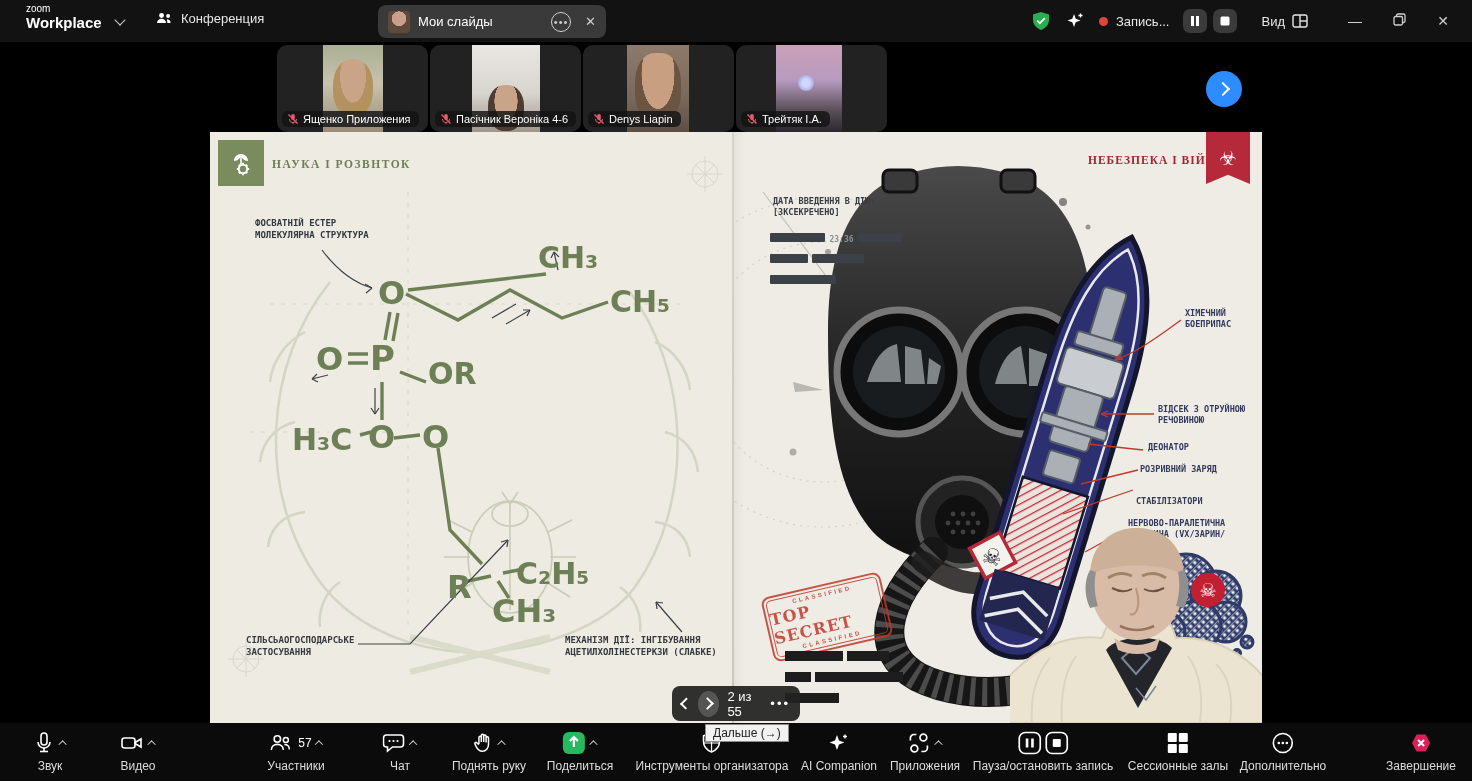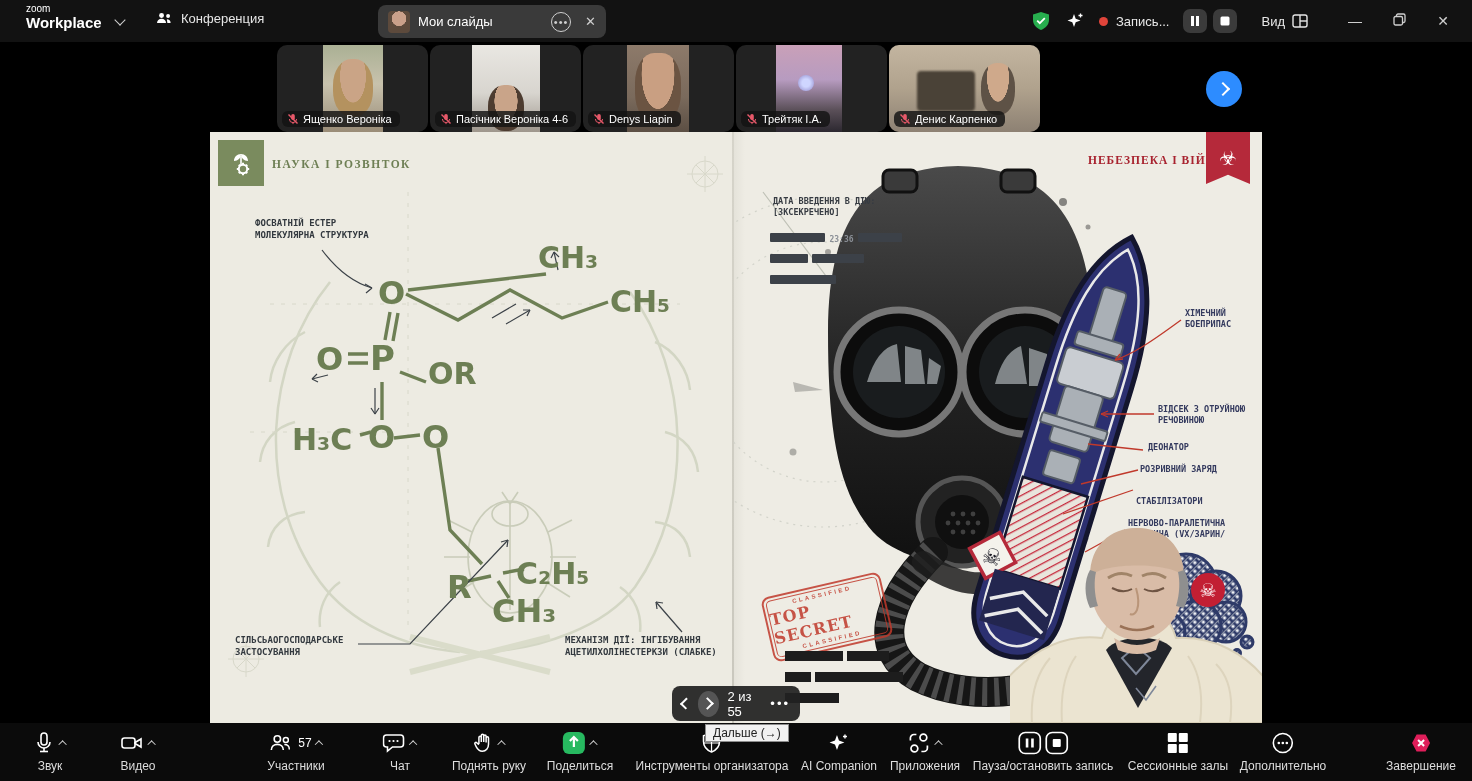--- a/index.html
+++ b/index.html
@@ -177,21 +177,21 @@
   <div class="tile" style="left:277px;">
     <div class="vid" style="left:46px;width:60px;background:linear-gradient(180deg,#aab094 0%,#c8c2ad 45%,#9a8c77 100%);">
       <div class="abs" style="left:10px;top:14px;width:40px;height:58px;border-radius:45%;background:radial-gradient(ellipse at 50% 30%,#caa486 0 45%,#b4925f 46% 100%);"></div>
     </div>
     <div class="nameplate">
       <svg width="12" height="12" viewBox="0 0 12 12">
           <rect x="4.2" y="1" width="3.6" height="6" rx="1.8" fill="#e8596a"></rect>
           <path d="M2.4 6a3.6 3.6 0 0 0 7.2 0M6 9.5v1.6" stroke="#e8596a" stroke-width="1" fill="none"></path>
           <line x1="1.5" y1="1.5" x2="10.5" y2="10.5" stroke="#e8596a" stroke-width="1.4"></line>
         </svg>
-      <span>Ященко Вероніка</span>
+      <span>Ященко Приложения</span>
     </div>
   </div>
 
   <div class="tile" style="left:430px;">
     <div class="vid" style="left:42px;width:68px;background:linear-gradient(180deg,#e9e7e2 0%,#d8d5cf 55%,#9e968c 100%);">
       <div class="abs" style="left:16px;top:40px;width:36px;height:46px;border-radius:45%;background:radial-gradient(ellipse at 50% 35%,#c9a489 0 45%,#4d3c30 46% 100%);"></div>
     </div>
     <div class="nameplate">
       <svg width="12" height="12" viewBox="0 0 12 12">
           <rect x="4.2" y="1" width="3.6" height="6" rx="1.8" fill="#e8596a"></rect>
@@ -223,34 +223,20 @@
     <div class="nameplate">
       <svg width="12" height="12" viewBox="0 0 12 12">
           <rect x="4.2" y="1" width="3.6" height="6" rx="1.8" fill="#e8596a"></rect>
           <path d="M2.4 6a3.6 3.6 0 0 0 7.2 0M6 9.5v1.6" stroke="#e8596a" stroke-width="1" fill="none"></path>
           <line x1="1.5" y1="1.5" x2="10.5" y2="10.5" stroke="#e8596a" stroke-width="1.4"></line>
         </svg>
       <span>Трейтяк І.А.</span>
     </div>
   </div>
 
-  <div class="tile" style="left:889px;">
-    <div class="vid" style="left:0;width:151px;background:linear-gradient(180deg,#c3b5a0 0%,#b0a28d 50%,#8d8173 100%);">
-      <div class="abs" style="left:28px;top:26px;width:58px;height:40px;background:#4a4237;border-radius:4px;filter:blur(1px);"></div>
-      <div class="abs" style="left:92px;top:18px;width:34px;height:52px;border-radius:45%;background:radial-gradient(ellipse at 50% 28%,#cfa98b 0 45%,#5e5246 46% 100%);"></div>
-    </div>
-    <div class="nameplate">
-      <svg width="12" height="12" viewBox="0 0 12 12">
-          <rect x="4.2" y="1" width="3.6" height="6" rx="1.8" fill="#e8596a"></rect>
-          <path d="M2.4 6a3.6 3.6 0 0 0 7.2 0M6 9.5v1.6" stroke="#e8596a" stroke-width="1" fill="none"></path>
-          <line x1="1.5" y1="1.5" x2="10.5" y2="10.5" stroke="#e8596a" stroke-width="1.4"></line>
-        </svg>
-      <span>Денис Карпенко</span>
-    </div>
-  </div>
 
   <div id="next-btn" class="abs">
       <span></span>
     </div>
 </div>
 
 <div id="slide" class="abs">
   <div class="abs half-r"></div>
   <div class="abs fold"></div>
 
@@ -410,21 +396,21 @@
           <line x1="14" y1="24" x2="12.8" y2="25.2"></line>
         </g>
     </svg>
   </div>
   <div class="abs hdr-left-label">НАУКА І РОЗВНТОК</div>
   <div class="abs hdr-right-label">НЕБЕЗПЕКА І ВІЙНА</div>
   <div class="abs pennant">☣</div>
 
   <div class="abs lab mono pre" style="left:45px;top:86px;">ФОСВАТНІЙ ЕСТЕР
 МОЛЕКУЛЯРНА СТРУКТУРА</div>
-  <div class="abs lab mono pre" style="left:25px;top:503px;">СІЛЬСЬАОГОСПОДАРСЬКЕ
+  <div class="abs lab mono pre" style="left:36px;top:503px;">СІЛЬСЬАОГОСПОДАРСЬКЕ
 ЗАСТОСУВАННЯ</div>
   <div class="abs lab mono pre" style="left:355px;top:503px;">МЕХАНІЗМ ДІЇ: ІНГІБУВАННЯ
 АЦЕТИЛХОЛІНЕСТЕРКЗИ (СЛАБКЕ)</div>
 
   <div class="abs chem" style="left:328px;top:108px;font-size:30px;">CH₃</div>
   <div class="abs chem" style="left:400px;top:152px;font-size:30px;">CH₅</div>
   <div class="abs chem" style="left:168px;top:142px;font-size:32px;">O</div>
   <div class="abs chem" style="left:106px;top:208px;font-size:32px;">O</div>
   <div class="abs chem" style="left:160px;top:206px;font-size:34px;">P</div>
   <div class="abs chem" style="left:218px;top:224px;font-size:30px;">OR</div>

